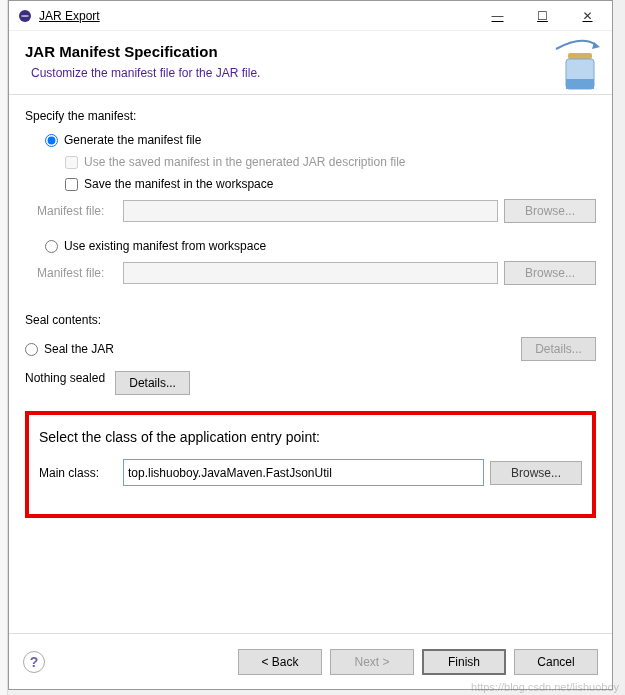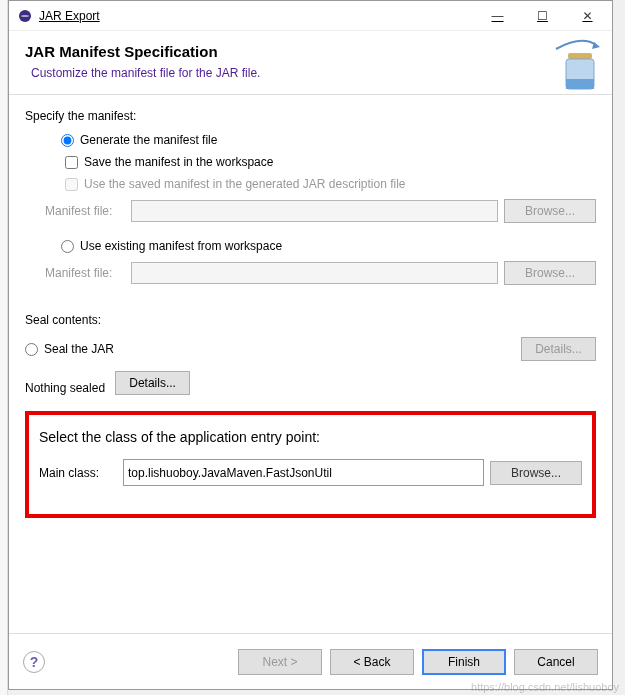--- a/index.html
+++ b/index.html
@@ -66,27 +66,27 @@
       padding: 14px 16px 6px 16px;
     }
     .section-label { font-size: 12px; margin-bottom: 10px; }
     .radio-row, .check-row {
       display: flex;
       align-items: center;
       margin-bottom: 8px;
       font-size: 12px;
     }
     .radio-row input, .check-row input { margin-right: 6px; }
-    .indent-1 { margin-left: 36px; }
+    .indent-1 { margin-left: 20px; }
     .indent-2 { margin-left: 40px; }
     .disabled-text { color: #999; }
     .field-row {
       display: flex;
       align-items: center;
-      margin: 6px 0 6px 20px;
+      margin: 6px 0 6px 12px;
       gap: 6px;
     }
     .field-label { font-size: 12px; color: #999; width: 80px; }
     .text-field {
       flex: 1;
       height: 22px;
       border: 1px solid #b7b7b7;
       background: #f5f5f5;
       padding: 0 4px;
       font-size: 12px;
@@ -104,21 +104,21 @@
     .spacer { height: 22px; }
 
     .seal-row {
       display: flex;
       align-items: center;
       justify-content: space-between;
       margin-bottom: 10px;
     }
     .seal-left { display: flex; align-items: center; font-size: 12px; }
     .seal-left input { margin-right: 6px; }
-    .seal-right { display: flex; align-items: flex-end; gap: 10px; }
+    .seal-right { display: flex; align-items: flex-start; gap: 10px; }
     .sealed-text { font-size: 12px; }
     .details-btn {
       width: 75px; height: 24px;
       border: 1px solid #adadad;
       background: #e1e1e1;
       font-size: 12px;
       cursor: pointer;
     }
     .details-btn.disabled { color: #999; }
 
@@ -161,21 +161,21 @@
     }
     .footer-btns { margin-left: auto; display: flex; gap: 8px; }
     .nav-btn {
       width: 84px; height: 26px;
       border: 1px solid #adadad;
       background: #e1e1e1;
       font-size: 12px;
       cursor: pointer;
     }
     .nav-btn.disabled { color: #999; }
-    .nav-btn.primary { border: 2px solid #3b82f6; background: #e1e1e1; }
+    .nav-btn.primary { border: 2px solid #737373; background: #e1e1e1; }
 
     .watermark {
       position: absolute;
       bottom: 2px; right: 6px;
       font-size: 11px;
       color: rgba(130,130,130,0.45);
       pointer-events: none;
     }
     .left-edge {
       position: absolute;
@@ -223,28 +223,28 @@
 
   <div class="content">
 
     <div class="section-label">Specify the manifest:</div>
 
     <div class="radio-row indent-1">
       <input type="radio" checked="" style="">
       <span>Generate the manifest file</span>
     </div>
 
+    <div class="check-row indent-2 disabled-text">
+      <input type="checkbox" disabled="" style="">
+      <span>Use the saved manifest in the generated JAR description file</span>
+    </div>
+
     <div class="check-row indent-2">
       <input type="checkbox" style="">
       <span>Save the manifest in the workspace</span>
-    </div>
-
-    <div class="check-row indent-2 disabled-text">
-      <input type="checkbox" disabled="" style="">
-      <span>Use the saved manifest in the generated JAR description file</span>
     </div>
 
     <div class="field-row">
       <span class="field-label">Manifest file:</span>
       <input class="text-field" disabled="" style="">
       <button class="browse-btn disabled" disabled="">Browse...</button>
     </div>
 
     <div style="height:10px"></div>
 
@@ -287,22 +287,22 @@
         <input type="text" value="top.lishuoboy.JavaMaven.FastJsonUtil" style="">
         <button class="browse-btn">Browse...</button>
       </div>
     </div>
 
   </div>
 
   <div class="footer">
     <div class="help-icon">?</div>
     <div class="footer-btns">
+      <button class="nav-btn">&lt; Back</button>
       <button class="nav-btn disabled" disabled="">Next &gt;</button>
-      <button class="nav-btn">&lt; Back</button>
       <button class="nav-btn primary">Finish</button>
       <button class="nav-btn">Cancel</button>
     </div>
   </div>
 
 </div>
 
 <div class="watermark">https://blog.csdn.net/lishuoboy</div>
 
 </body></html>

